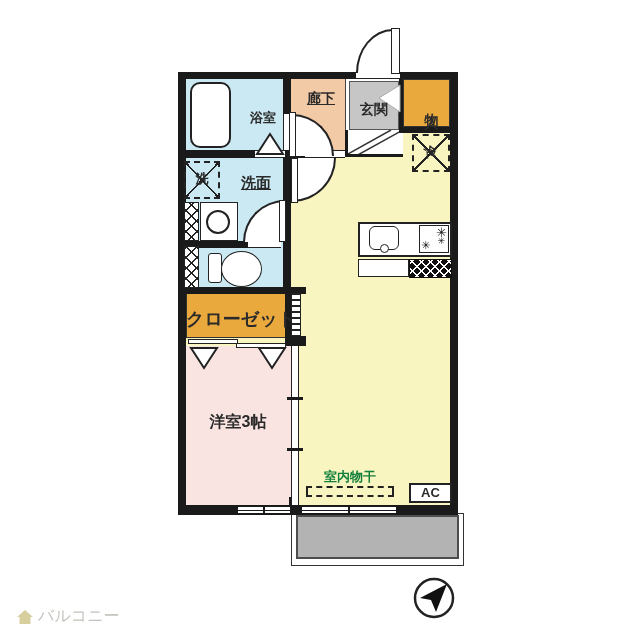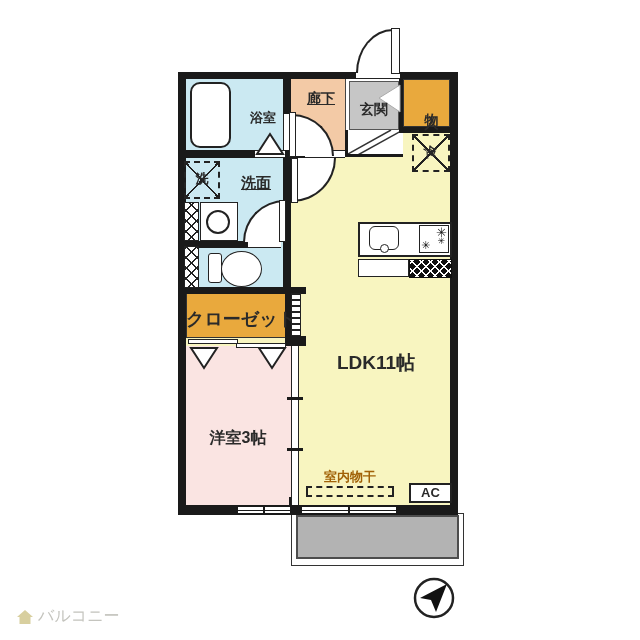--- a/index.html
+++ b/index.html
@@ -134,33 +134,32 @@
   <svg class="abs" style="left:189px;top:346px;" width="30" height="24">
     <polygon points="2,2 28,2 15,22" fill="#fff" stroke="#222" stroke-width="2"></polygon>
   </svg>
   <svg class="abs" style="left:257px;top:346px;" width="30" height="24">
     <polygon points="2,2 28,2 15,22" fill="#fff" stroke="#222" stroke-width="2"></polygon>
   </svg>
 
   <div class="window" style="left:238px;top:505px;width:52px;height:10px;"></div>
   <div class="window" style="left:302px;top:505px;width:94px;height:10px;"></div>
 
-  <div class="lbl" style="left:306px;top:468px;width:88px;font-size:13px;color:#a16207;">室内物干</div>
+  <div class="lbl" style="left:306px;top:468px;width:88px;font-size:13px;color:#15803d;">室内物干</div>
   <div class="abs dash" style="left:306px;top:486px;width:88px;height:11px;"></div>
   <div class="abs" style="left:409px;top:483px;width:43px;height:20px;background:#fff;border:2px solid #222;"></div>
   <div class="lbl" style="left:409px;top:485px;width:43px;font-size:13px;">AC</div>
 
   <div class="lbl" style="left:233px;top:109px;width:60px;font-size:13px;">浴室</div>
   <div class="lbl" style="left:296px;top:90px;width:50px;font-size:14px;text-decoration:underline;">廊下</div>
   <div class="lbl" style="left:349px;top:101px;width:50px;font-size:14px;">玄関</div>
   <div class="lbl" style="left:413px;top:83px;width:28px;height:42px;font-size:14px;writing-mode:vertical-rl;letter-spacing:2px;">物入</div>
   <div class="lbl" style="left:226px;top:174px;width:60px;font-size:15px;text-decoration:underline;">洗面</div>
   <div class="lbl" style="left:186px;top:307px;width:100px;font-size:18px;">クローゼット</div>
-  <div class="lbl" style="left:188px;top:428px;width:100px;font-size:16px;">洋室3帖</div>
-  <div class="lbl" style="left:316px;top:350px;width:120px;font-size:19px;">LDK11帖</div>
+  <div class="lbl" style="left:188px;top:412px;width:100px;font-size:16px;">洋室3帖</div>
 
   <svg class="abs" style="left:411px;top:575px;" width="46" height="46">
     <circle cx="23" cy="23" r="19" fill="#fff" stroke="#222" stroke-width="2.5"></circle>
     <path d="M36 9 L9 23 L20 25 L25 37 Z" fill="#111"></path>
   </svg>
 
   <div class="abs" style="left:16px;top:606px;display:flex;align-items:center;gap:4px;">
     <svg width="18" height="17">
       <path d="M9 2 L17 9 L14.5 9 L14.5 16 L3.5 16 L3.5 9 L1 9 Z" fill="#d8cf9f"></path>
     </svg>

